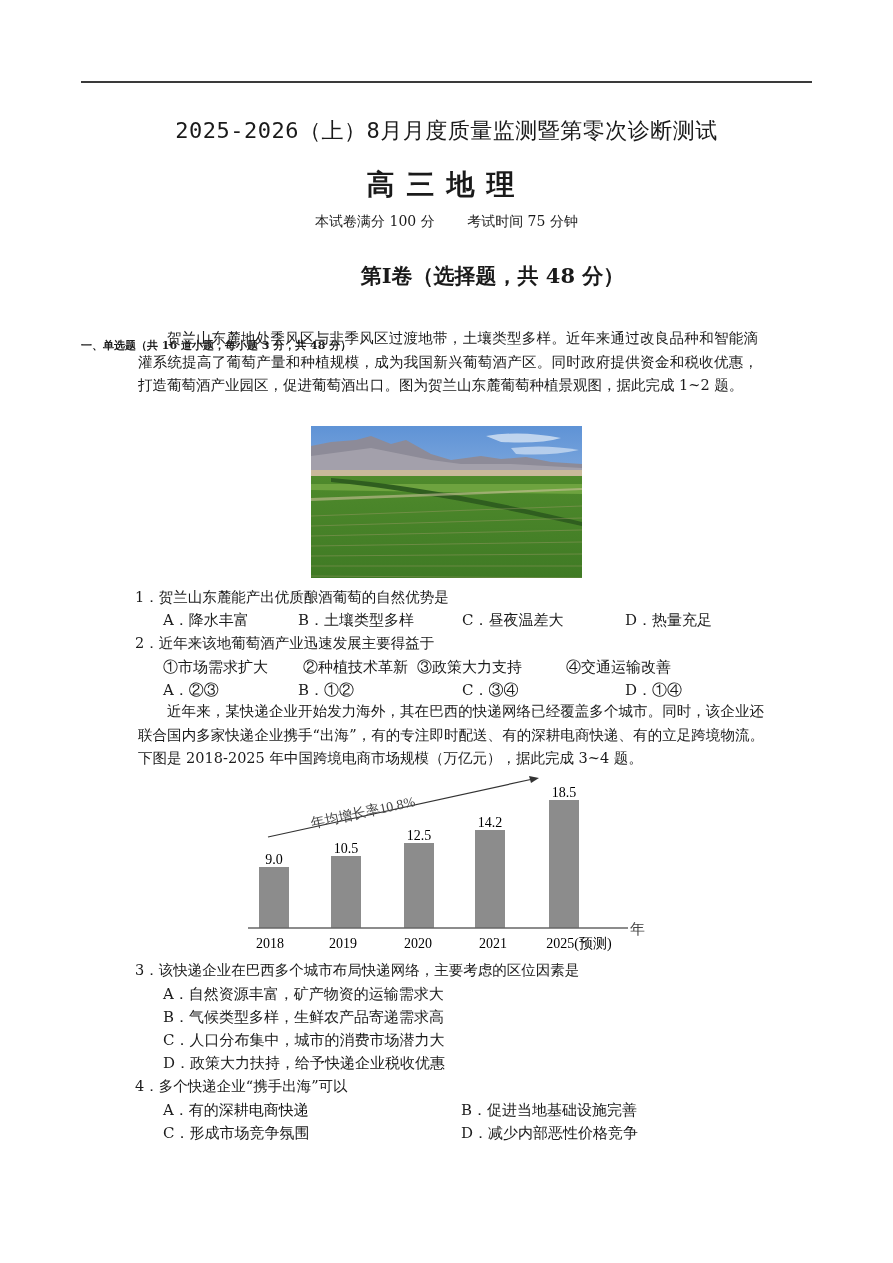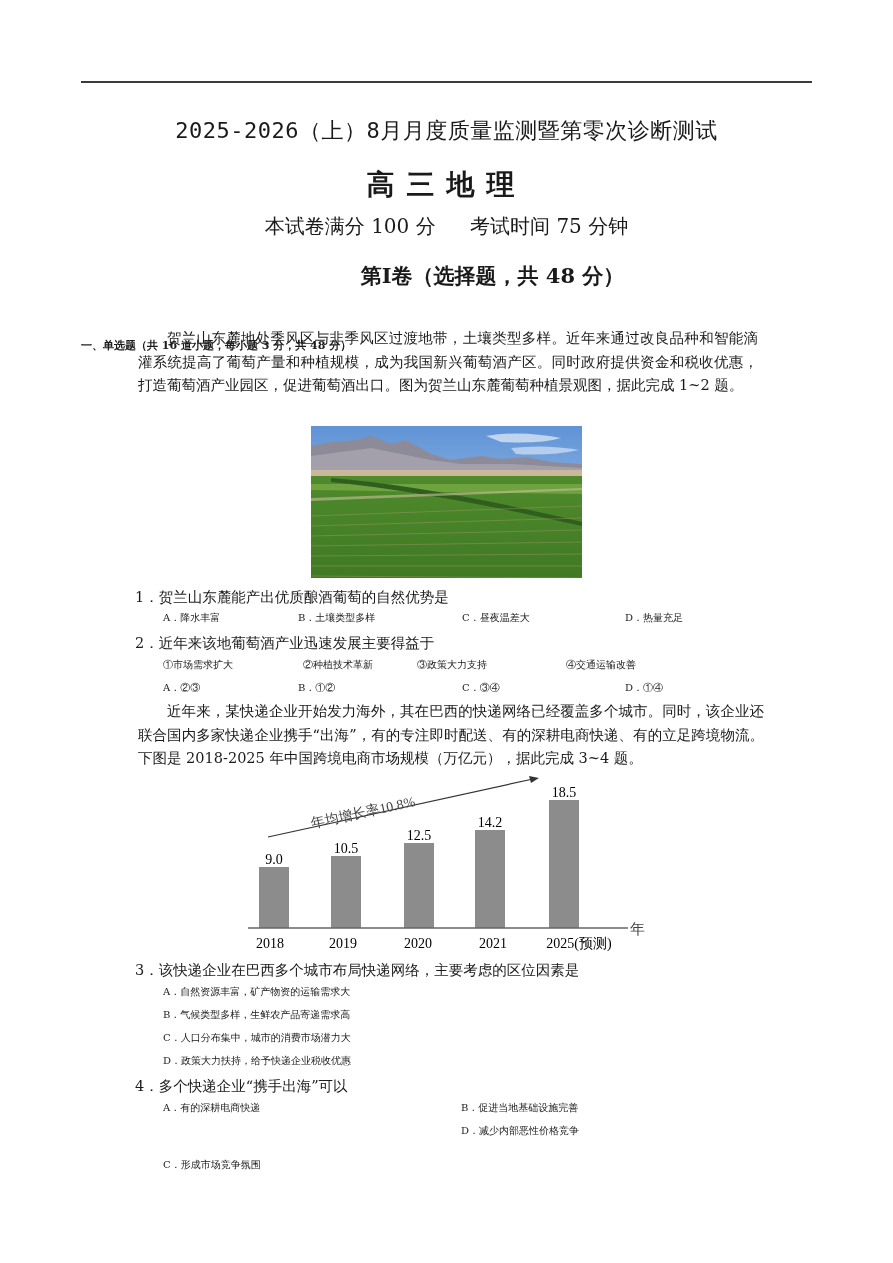--- a/index.html
+++ b/index.html
@@ -3,31 +3,31 @@
 <meta charset="utf-8">
 <style>
   html, body { margin: 0; padding: 0; background: #ffffff; }
   body { width: 893px; height: 1263px; position: relative; overflow: hidden;
          font-family: "DejaVu Serif", "Liberation Serif", serif; color: #1a1a1a; }
   .abs { position: absolute; }
   .rule { left: 81px; top: 81px; width: 731px; height: 2px; background: #3a3a3a; }
   .title { left: 0; width: 893px; top: 116px; text-align: center; font-size: 22px;
            font-weight: normal; letter-spacing: 0.5px; font-family: "DejaVu Sans Mono", "Liberation Mono", monospace; }
   .subject { left: 0; width: 893px; top: 166px; text-align: center; font-size: 28px; font-weight: bold; letter-spacing: 12px; }
-  .meta { left: 0; width: 893px; top: 213px; text-align: center; font-size: 20px; }
+  .meta { left: 0; width: 893px; top: 213px; text-align: center; font-size: 14px; }
   .meta span { margin: 0 14px; }
   .part { left: 0; width: 893px; top: 262px; text-align: center; font-size: 21px; font-weight: bold; padding-left: 46px; }
   .section { left: 81px; top: 306px; font-size: 11px; font-weight: bold; margin-top: 32px; }
   .para { font-size: 14.5px; line-height: 23.5px; text-indent: 29px; text-align: justify; }
   .p1 { left: 138px; top: 327px; width: 620px; }
   .p2 { left: 138px; top: 700px; width: 626px; }
   .photo { left: 311px; top: 426px; width: 271px; height: 152px; overflow: hidden; }
   .q { font-size: 14.5px; }
   .q-stem { position: absolute; }
-  .opt { position: absolute; font-size: 10px; }
+  .opt { position: absolute; font-size: 15px; }
   .chart { left: 240px; top: 775px; width: 420px; height: 180px; }
 </style>
 </head>
 <body>
 
 <div class="abs rule"></div>
 
 <div class="abs title">2025-2026（上）8月月度质量监测暨第零次诊断测试</div>
 <div class="abs subject">高三地理</div>
 <div class="abs meta">
@@ -131,15 +131,15 @@
   <div class="opt" style="left:163px; top:985px;">A．自然资源丰富，矿产物资的运输需求大</div>
   <div class="opt" style="left:163px; top:1008px;">B．气候类型多样，生鲜农产品寄递需求高</div>
   <div class="opt" style="left:163px; top:1031px;">C．人口分布集中，城市的消费市场潜力大</div>
   <div class="opt" style="left:163px; top:1054px;">D．政策大力扶持，给予快递企业税收优惠</div>
 </div>
 
 <div class="q">
   <div class="q-stem" style="left:135px; top:1077px;">4．多个快递企业“携手出海”可以</div>
   <div class="opt" style="left:163px; top:1101px;">A．有的深耕电商快递</div>
   <div class="opt" style="left:461px; top:1101px;">B．促进当地基础设施完善</div>
-  <div class="opt" style="left:163px; top:1124px;margin-top:34px;">C．形成市场竞争氛围</div>
+  <div class="opt" style="left:163px; top:1124px;">C．形成市场竞争氛围</div>
   <div class="opt" style="left:461px; top:1124px;">D．减少内部恶性价格竞争</div>
 </div>
 
 </body></html>

